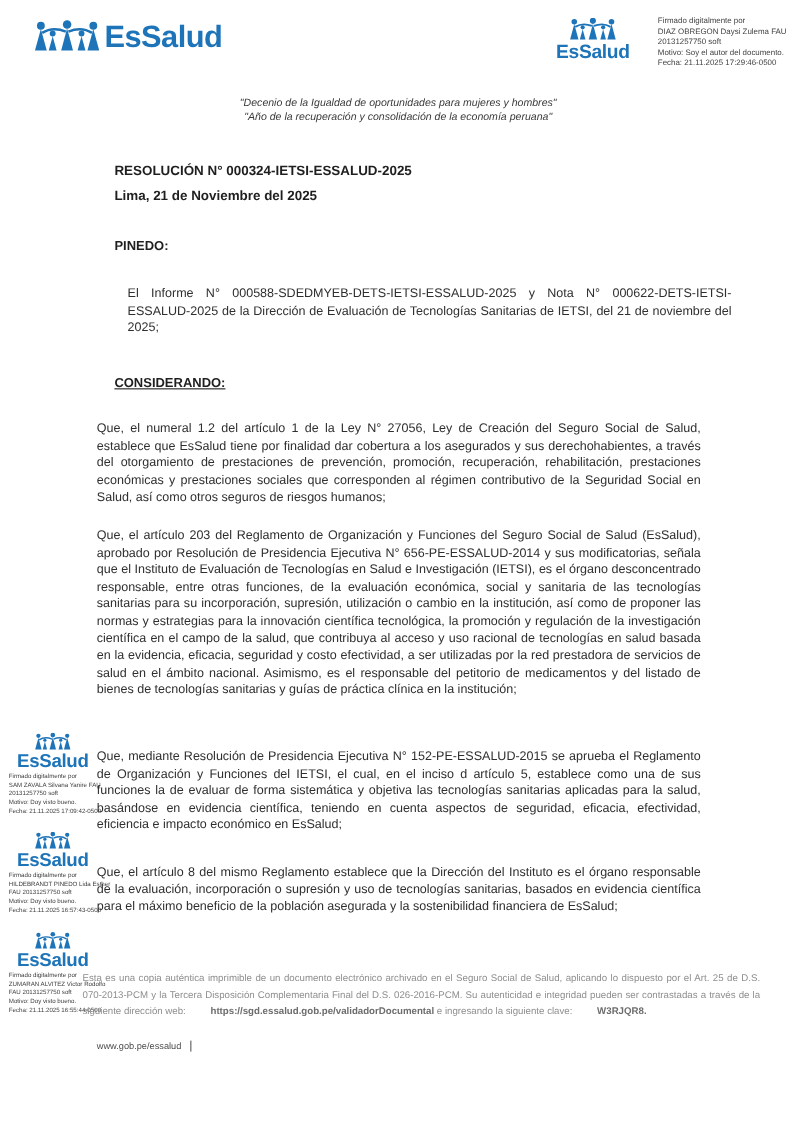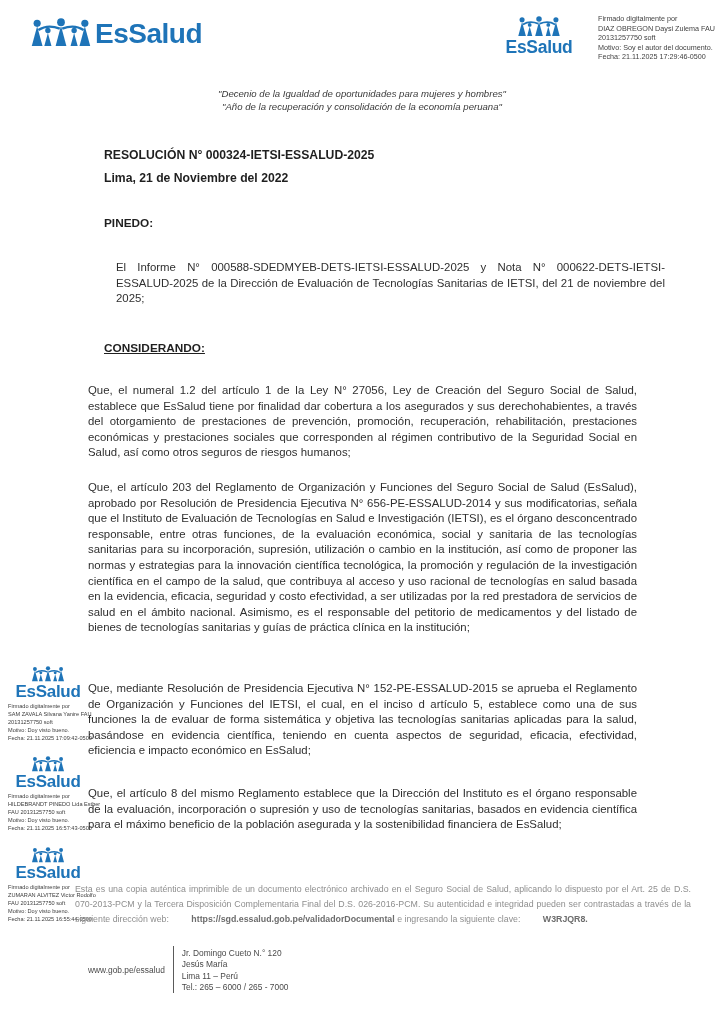--- a/index.html
+++ b/index.html
@@ -134,21 +134,21 @@
     <div>Fecha: 21.11.2025 17:29:46-0500</div>
   </div>
 
   <div class="quotes">
     <div>"Decenio de la Igualdad de oportunidades para mujeres y hombres"</div>
     <div>"Año de la recuperación y consolidación de la economía peruana"</div>
   </div>
 
   <div class="content">
     <div class="block b-title heading">RESOLUCIÓN N° 000324-IETSI-ESSALUD-2025</div>
-    <div class="block b-date heading">Lima, 21 de Noviembre del 2022</div>
+    <div class="block b-date heading">Lima, 21 de Noviembre del 2025</div>
     <div class="block b-vistos heading">PINEDO:</div>
     <div class="block b-p0 para">El Informe N° 000588-SDEDMYEB-DETS-IETSI-ESSALUD-2025 y Nota N° 000622-DETS-IETSI-ESSALUD-2025 de la Dirección de Evaluación de Tecnologías Sanitarias de IETSI, del 21 de noviembre del 2025;</div>
     <div class="block b-consid heading">CONSIDERANDO:</div>
     <div class="block b-p1 para">Que, el numeral 1.2 del artículo 1 de la Ley N° 27056, Ley de Creación del Seguro Social de Salud, establece que EsSalud tiene por finalidad dar cobertura a los asegurados y sus derechohabientes, a través del otorgamiento de prestaciones de prevención, promoción, recuperación, rehabilitación, prestaciones económicas y prestaciones sociales que corresponden al régimen contributivo de la Seguridad Social en Salud, así como otros seguros de riesgos humanos;</div>
     <div class="block b-p2 para">Que, el artículo 203 del Reglamento de Organización y Funciones del Seguro Social de Salud (EsSalud), aprobado por Resolución de Presidencia Ejecutiva N° 656-PE-ESSALUD-2014 y sus modificatorias, señala que el Instituto de Evaluación de Tecnologías en Salud e Investigación (IETSI), es el órgano desconcentrado responsable, entre otras funciones, de la evaluación económica, social y sanitaria de las tecnologías sanitarias para su incorporación, supresión, utilización o cambio en la institución, así como de proponer las normas y estrategias para la innovación científica tecnológica, la promoción y regulación de la investigación científica en el campo de la salud, que contribuya al acceso y uso racional de tecnologías en salud basada en la evidencia, eficacia, seguridad y costo efectividad, a ser utilizadas por la red prestadora de servicios de salud en el ámbito nacional. Asimismo, es el responsable del petitorio de medicamentos y del listado de bienes de tecnologías sanitarias y guías de práctica clínica en la institución;</div>
     <div class="block b-p3 para">Que, mediante Resolución de Presidencia Ejecutiva N° 152-PE-ESSALUD-2015 se aprueba el Reglamento de Organización y Funciones del IETSI, el cual, en el inciso d artículo 5, establece como una de sus funciones la de evaluar de forma sistemática y objetiva las tecnologías sanitarias aplicadas para la salud, basándose en evidencia científica, teniendo en cuenta aspectos de seguridad, eficacia, efectividad, eficiencia e impacto económico en EsSalud;</div>
     <div class="block b-p4 para">Que, el artículo 8 del mismo Reglamento establece que la Dirección del Instituto es el órgano responsable de la evaluación, incorporación o supresión y uso de tecnologías sanitarias, basados en evidencia científica para el máximo beneficio de la población asegurada y la sostenibilidad financiera de EsSalud;</div>
   </div>
 
   <div class="stamp stamp-1">
@@ -191,21 +191,15 @@
       <div>Motivo: Doy visto bueno.</div>
       <div>Fecha: 21.11.2025 16:55:44-0500</div>
     </div>
   </div>
 
   <div class="auth"><span>Esta es una copia auténtica imprimible de un documento electrónico archivado en el Seguro Social de Salud, aplicando lo dispuesto por el Art. 25 de D.S. 070-2013-PCM y la Tercera Disposición Complementaria Final del D.S. 026-2016-PCM. Su autenticidad e integridad pueden ser contrastadas a través de la siguiente dirección web: </span><b>https://sgd.essalud.gob.pe/validadorDocumental</b><span> e ingresando la siguiente clave: </span><b>W3RJQR8.</b></div>
 
   <div class="footer">
     <div class="footer-site">www.gob.pe/essalud</div>
     <div class="footer-divider"></div>
-    <div class="footer-address">
-      <div>Jr. Domingo Cueto N.° 120</div>
-      <div>Jesús María</div>
-      <div>Lima 11 – Perú</div>
-      <div>Tel.: 265 – 6000 / 265 - 7000</div>
-    </div>
   </div>
 
 </div>
 
 </body></html>

